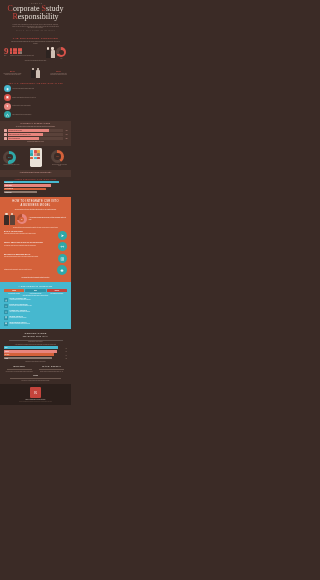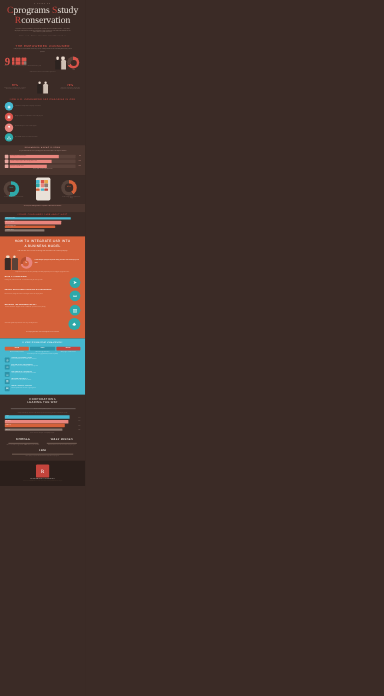--- a/index.html
+++ b/index.html
@@ -157,22 +157,22 @@
   .fsrc { color:#6b564c; font-size:.72px; line-height:1.05px; margin-top:1.2px; }
 </style>
 </head>
 <body>
 
 <div class="page">
 
   <div class="sec header">
     <div class="kicker">A GUIDE TO</div>
     <div class="h1">
-      <span class="l1"><span class="cap">C</span><span>programs</span> <span class="cap">S</span><span>study</span></span>
-      <span class="l3"><span class="cap">R</span><span>conservation</span></span>
+      <span class="l1"><span class="cap">C</span><span>orporate</span> <span class="cap">S</span><span>study</span></span>
+      <span class="l3"><span class="cap">R</span><span>esponsibility</span></span>
     </div>
     <div class="headsub">Corporate social responsibility is no longer an optional add-on for modern business. Consumers, employees and investors all expect companies to take a stand on social and environmental issues and to back it up with real action.</div>
     <div class="headtag">WHAT IT IS, WHY IT MATTERS, AND HOW TO DO IT</div>
   </div>
 
   <div class="sec s-consumer">
     <div class="bandttl">THE EMPOWERED CONSUMER</div>
     <div class="bandsub">Today's buyers research brands before they spend. Social good has become a deciding factor at the point of purchase.</div>
 
     <div class="statrow">

